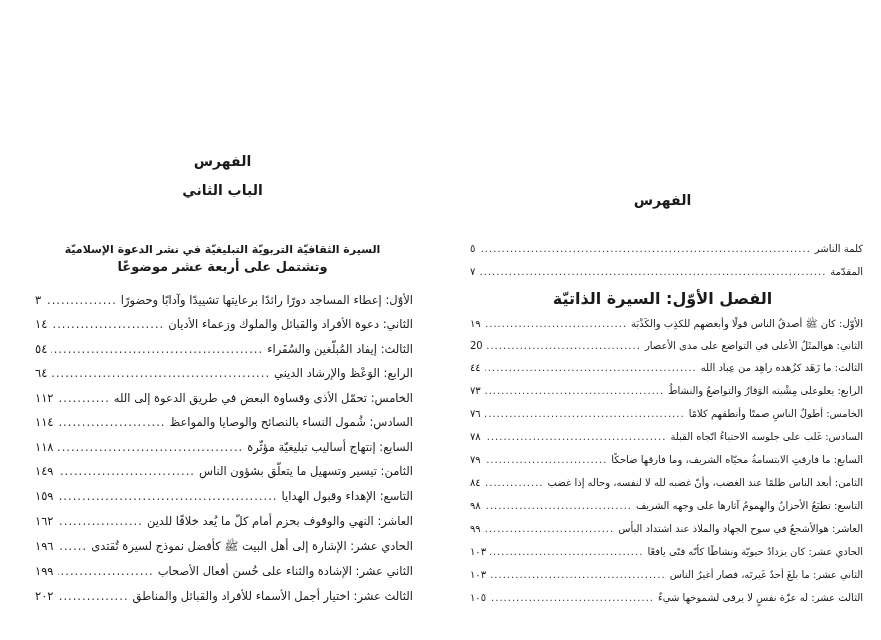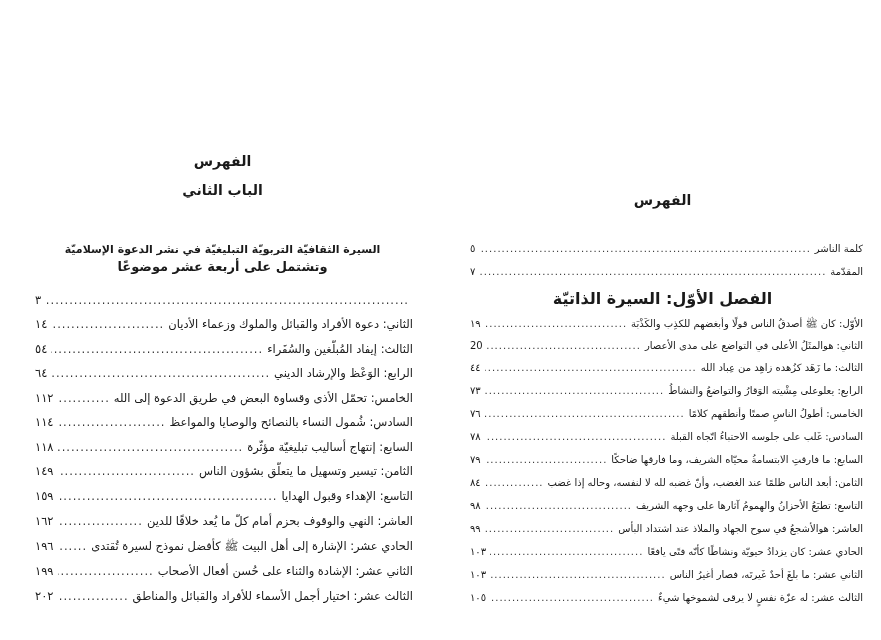--- a/index.html
+++ b/index.html
@@ -78,20 +78,21 @@
 </head>
 <body>
 
 <div class="page page-left">
   <div class="centered" style="top:153px; font-size:14px;">الفهرس</div>
   <div class="centered" style="top:182px; font-size:14px;">الباب الثاني</div>
   <div class="centered" style="top:243px; font-size:11px;">السيرة الثقافيّة  التربويّة التبليغيّة في نشر الدعوة الإسلاميّة</div>
   <div class="centered" style="top:259px; font-size:13px;">وتشتمل على أربعة عشر موضوعًا</div>
 
   <div class="toc-row" style="top:290px;">
+    <span class="toc-title">الأوّل: إعطاء المساجد دورًا رائدًا برعايتها تشييدًا وآدابًا وحضورًا</span>
     <span class="toc-dots"></span>
     <span class="toc-page">٣</span>
   </div>
   <div class="toc-row" style="top:314px;">
     <span class="toc-title">الثاني: دعوة الأفراد والقبائل والملوك وزعماء الأديان</span>
     <span class="toc-dots"></span>
     <span class="toc-page">١٤</span>
   </div>
   <div class="toc-row" style="top:339px;">
     <span class="toc-title">الثالث: إيفاد المُبلّغين والسُفَراء</span>

